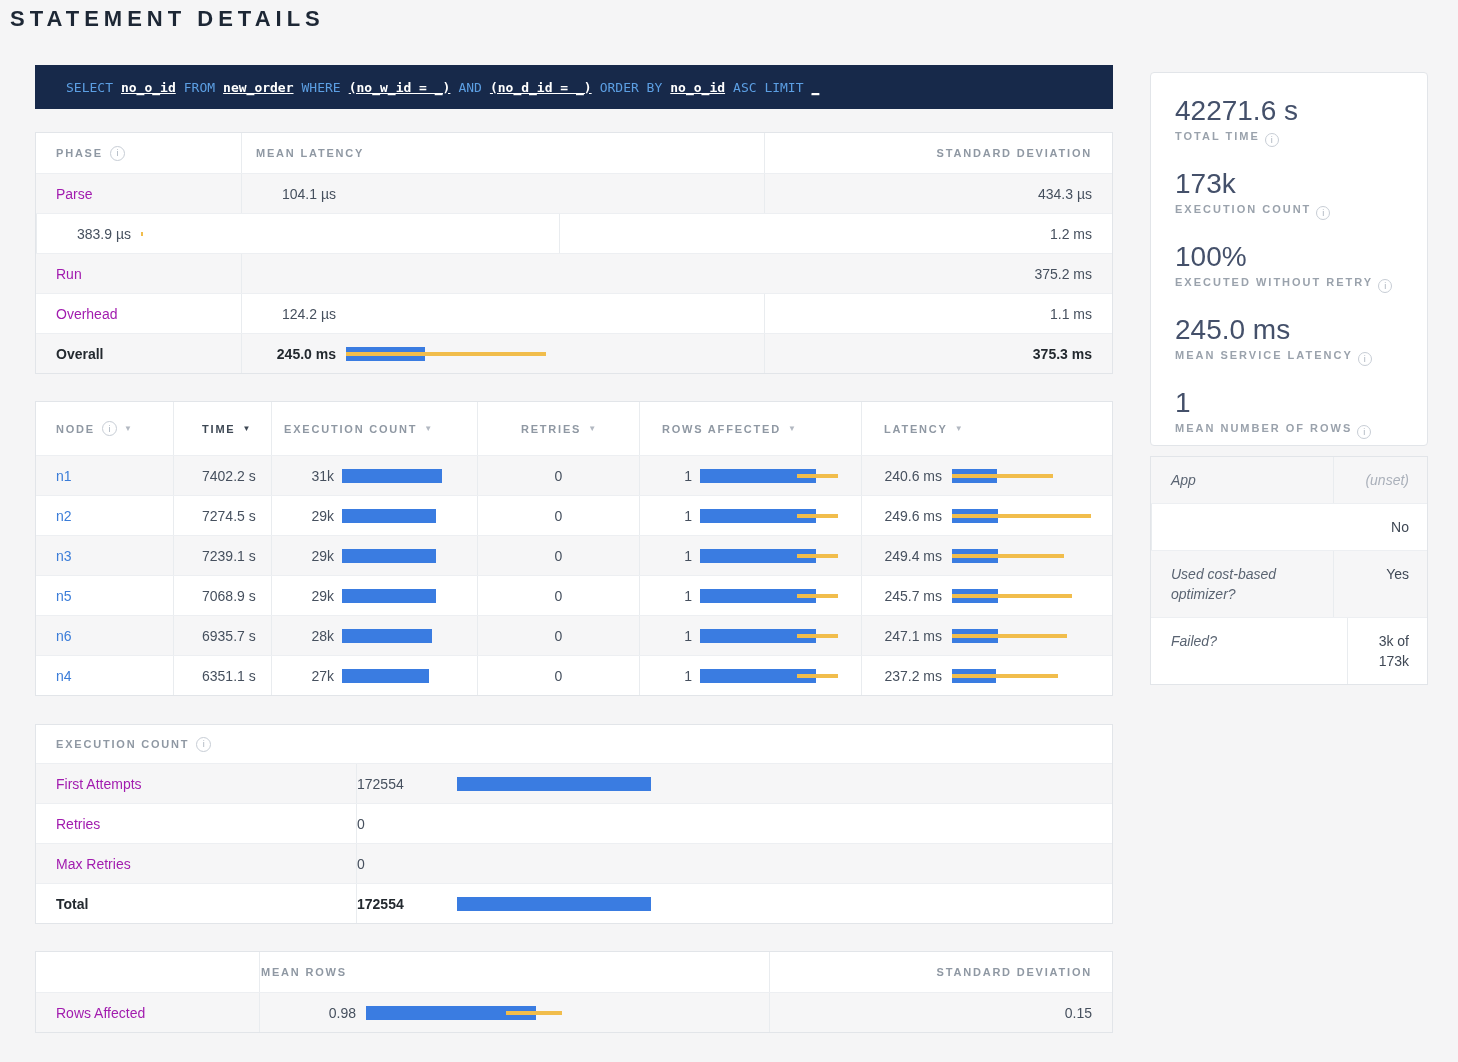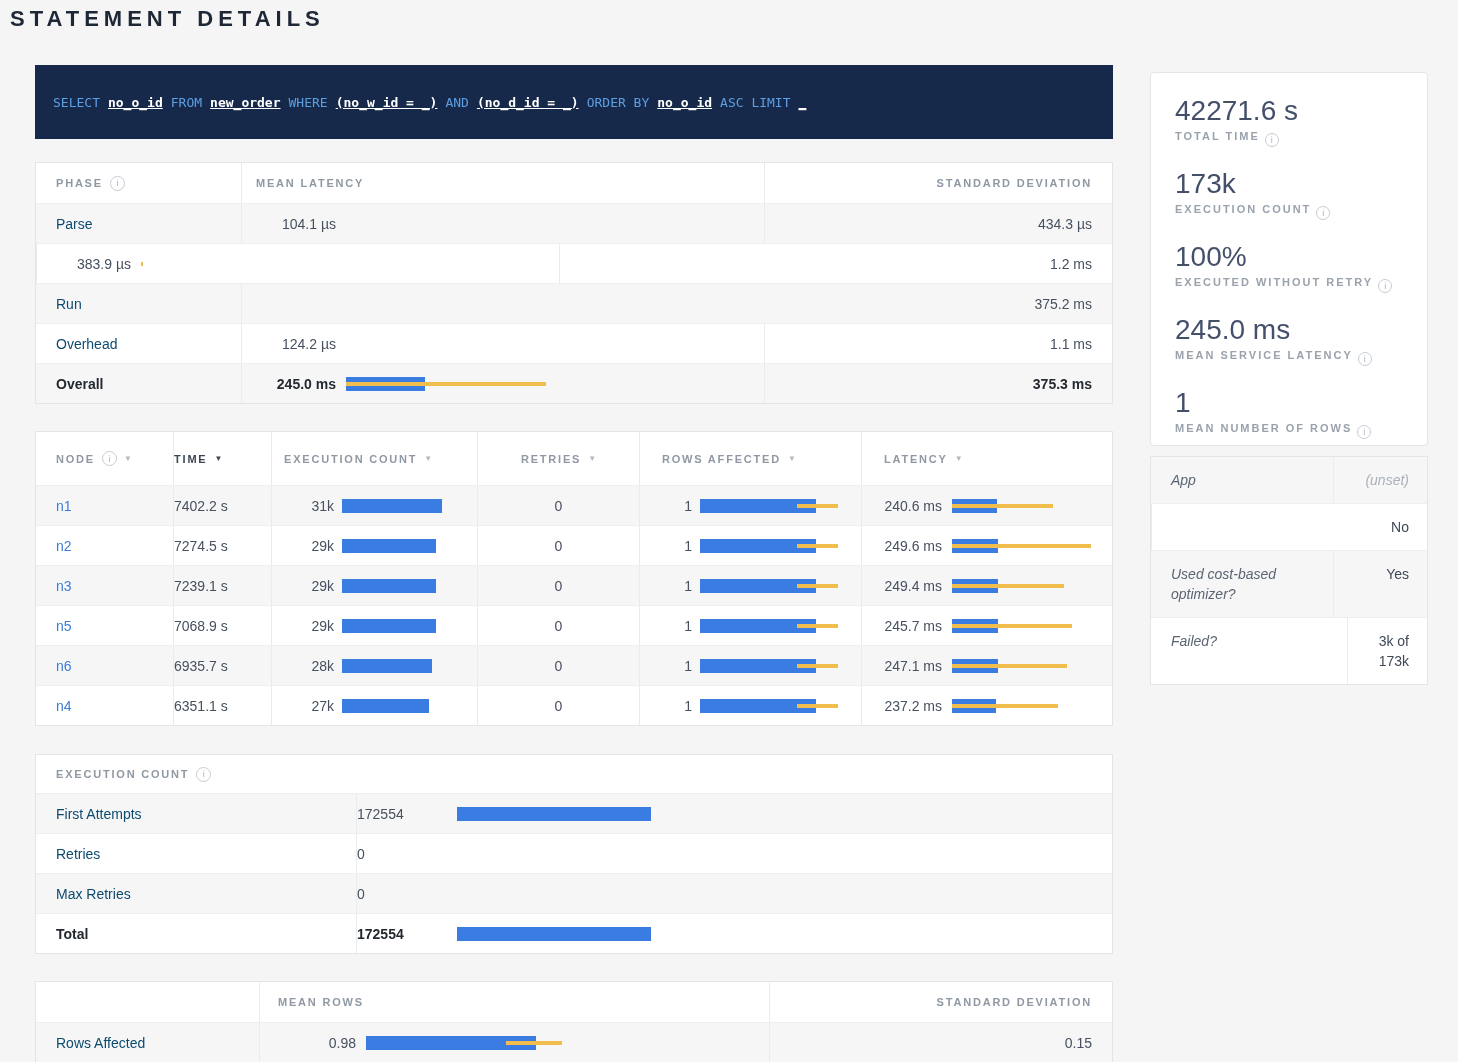--- a/index.html
+++ b/index.html
@@ -6,34 +6,34 @@
   html,body { background:#f5f5f6; font-family:"Liberation Sans", sans-serif; }
   .page { position:relative; width:1458px; height:1062px; background:#f5f5f6; overflow:hidden; }
 
   .page-title { position:absolute; left:10px; top:6px; font-size:22px; font-weight:bold;
     letter-spacing:5px; color:#1d2735; }
 
   .main { position:absolute; left:35px; top:0; width:1078px; }
   .right-col { position:absolute; left:1150px; top:72px; width:278px; }
 
   
-  .sql-box { margin-top:65px; height:74px; background:#17294a; display:flex; align-items:center;
-    padding:0 18px; }
+  .sql-box { margin-top:65px; height:44px; background:#17294a; display:flex; align-items:center;
+    padding:0 31px; }
   .sql-box .tok { font-family:"DejaVu Sans Mono", monospace; font-size:13px; margin-right:8px; white-space:pre; }
   .tok.kw { color:#5c9fe3; }
   .tok.id { color:#ffffff; font-weight:bold;text-decoration:underline; }
 
   
   .tbl { background:#fff; border:1px solid #e2e5e9; }
   .trow { display:flex; align-items:center; height:40px; border-top:1px solid #edeff2; }
   .trow:first-child { border-top:none; }
   .trow.alt { background:#f6f6f7; }
   .hcell { font-size:11px; font-weight:bold; letter-spacing:1.8px; color:#8f98a3; }
   .cell { font-size:14px; color:#46505e; }
-  .label-txt { color:#0c4a6e; }
+  .label-txt { color:#a21caf; }
   .bold-row .cell, .bold-row .label-txt { color:#23292f; font-weight:bold; }
 
   
   .info { display:inline-flex; align-items:center; justify-content:center; width:15px; height:15px;
     border:1px solid #c7cdd5; border-radius:50%; color:#a9b2bd; font-size:9px; font-weight:normal;
     letter-spacing:0; margin-left:7px; vertical-align:-3px; }
   .caret { font-size:8px; color:#b2b8c1; margin-left:7px; letter-spacing:0; }
   .caret.dark { color:#3d4753; }
 
   
@@ -48,21 +48,21 @@
   .c-mean  { width:523px; border-left:1px solid #e9ecef; align-self:stretch; display:flex; align-items:center; padding-left:14px; }
   .c-std   { flex:1; border-left:1px solid #e9ecef; align-self:stretch; display:flex; align-items:center;
              justify-content:flex-end; padding-right:20px; }
   .mean-val { width:80px; text-align:right; margin-right:10px; flex:none; }
   .phase-tbl .bar { width:200px; }
 
   
   .node-tbl { margin-top:27px; }
   .node-tbl .hrow { height:53px; }
   .n-node { width:137px; padding-left:20px; align-self:stretch; display:flex; align-items:center; }
-  .n-time { width:98px;  border-left:1px solid #e9ecef; align-self:stretch; display:flex; align-items:center; }
+  .n-time { width:98px;  border-left:1px solid #e9ecef; padding-left:28px; align-self:stretch; display:flex; align-items:center; }
   .n-exec { width:206px; border-left:1px solid #e9ecef; align-self:stretch; display:flex; align-items:center; padding-left:12px; }
   .n-retr { width:162px; border-left:1px solid #e9ecef; align-self:stretch; display:flex; align-items:center; justify-content:center; }
   .n-rows { width:222px; border-left:1px solid #e9ecef; align-self:stretch; display:flex; align-items:center; }
   .n-lat  { flex:1;      border-left:1px solid #e9ecef; align-self:stretch; display:flex; align-items:center; }
   .exec-val { width:50px; text-align:right; margin-right:8px; flex:none; }
   .n-exec .bar { width:100px; }
   .rows-val { width:52px; text-align:right; margin-right:8px; flex:none; }
   .n-rows .bar { width:142px; }
   .lat-val { width:80px; text-align:right; margin-right:10px; flex:none; }
   .n-lat .bar { width:140px; }
@@ -432,21 +432,21 @@
               <div class="bar-blue" style="width: 97%;"></div>
               <div class="bar-dev" style="left: 0%; width: 0%;"></div>
             </div>
           </div>
       </div>
     </div>
 
     <div class="tbl rows-tbl">
       <div class="trow">
         <div class="r-label hcell"></div>
-        <div class="r-mean hcell" style="padding-left:18px;">MEAN ROWS</div>
+        <div class="r-mean hcell" style="padding-left:1px;">MEAN ROWS</div>
         <div class="r-std hcell">STANDARD DEVIATION</div>
       </div>
       <div class="trow alt">
         <div class="r-label cell label-txt">Rows Affected</div>
         <div class="r-mean" style="padding-left:14px;">
           <span class="cell r-num">0.98</span>
           <div class="bar">
               <div class="bar-blue" style="width: 85%;"></div>
               <div class="bar-dev" style="left: 70%; width: 28%;"></div>
             </div>

